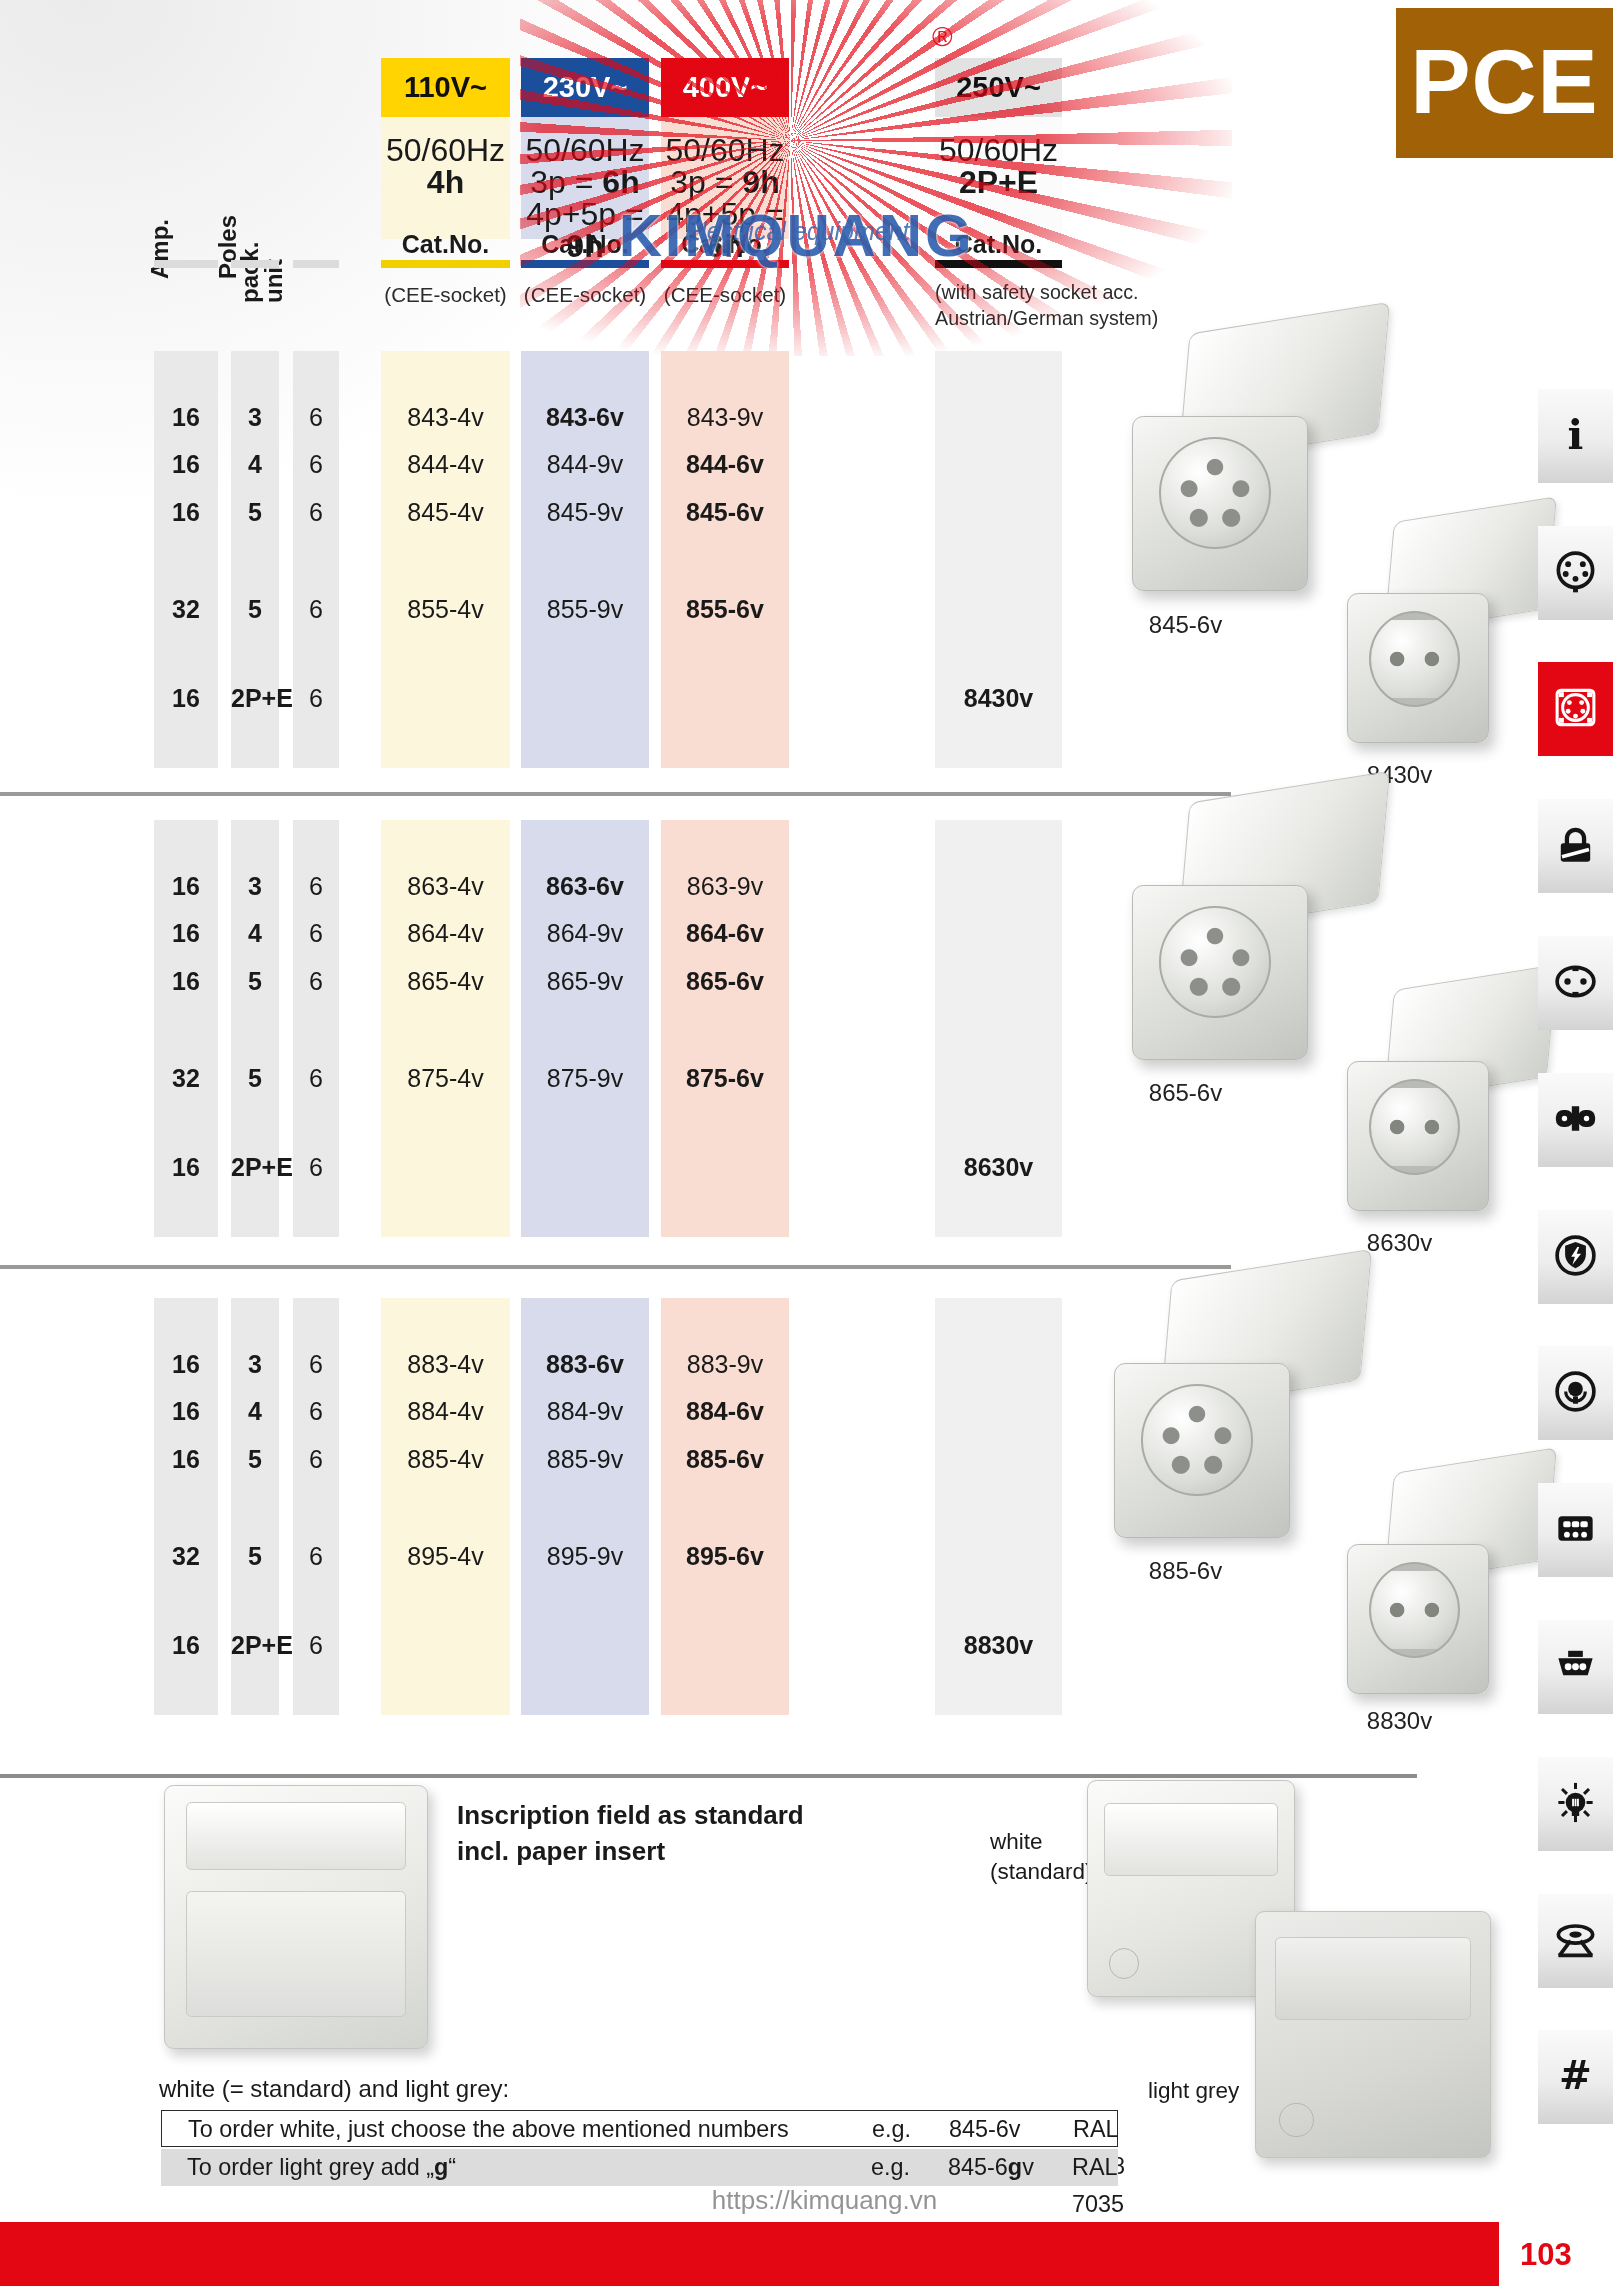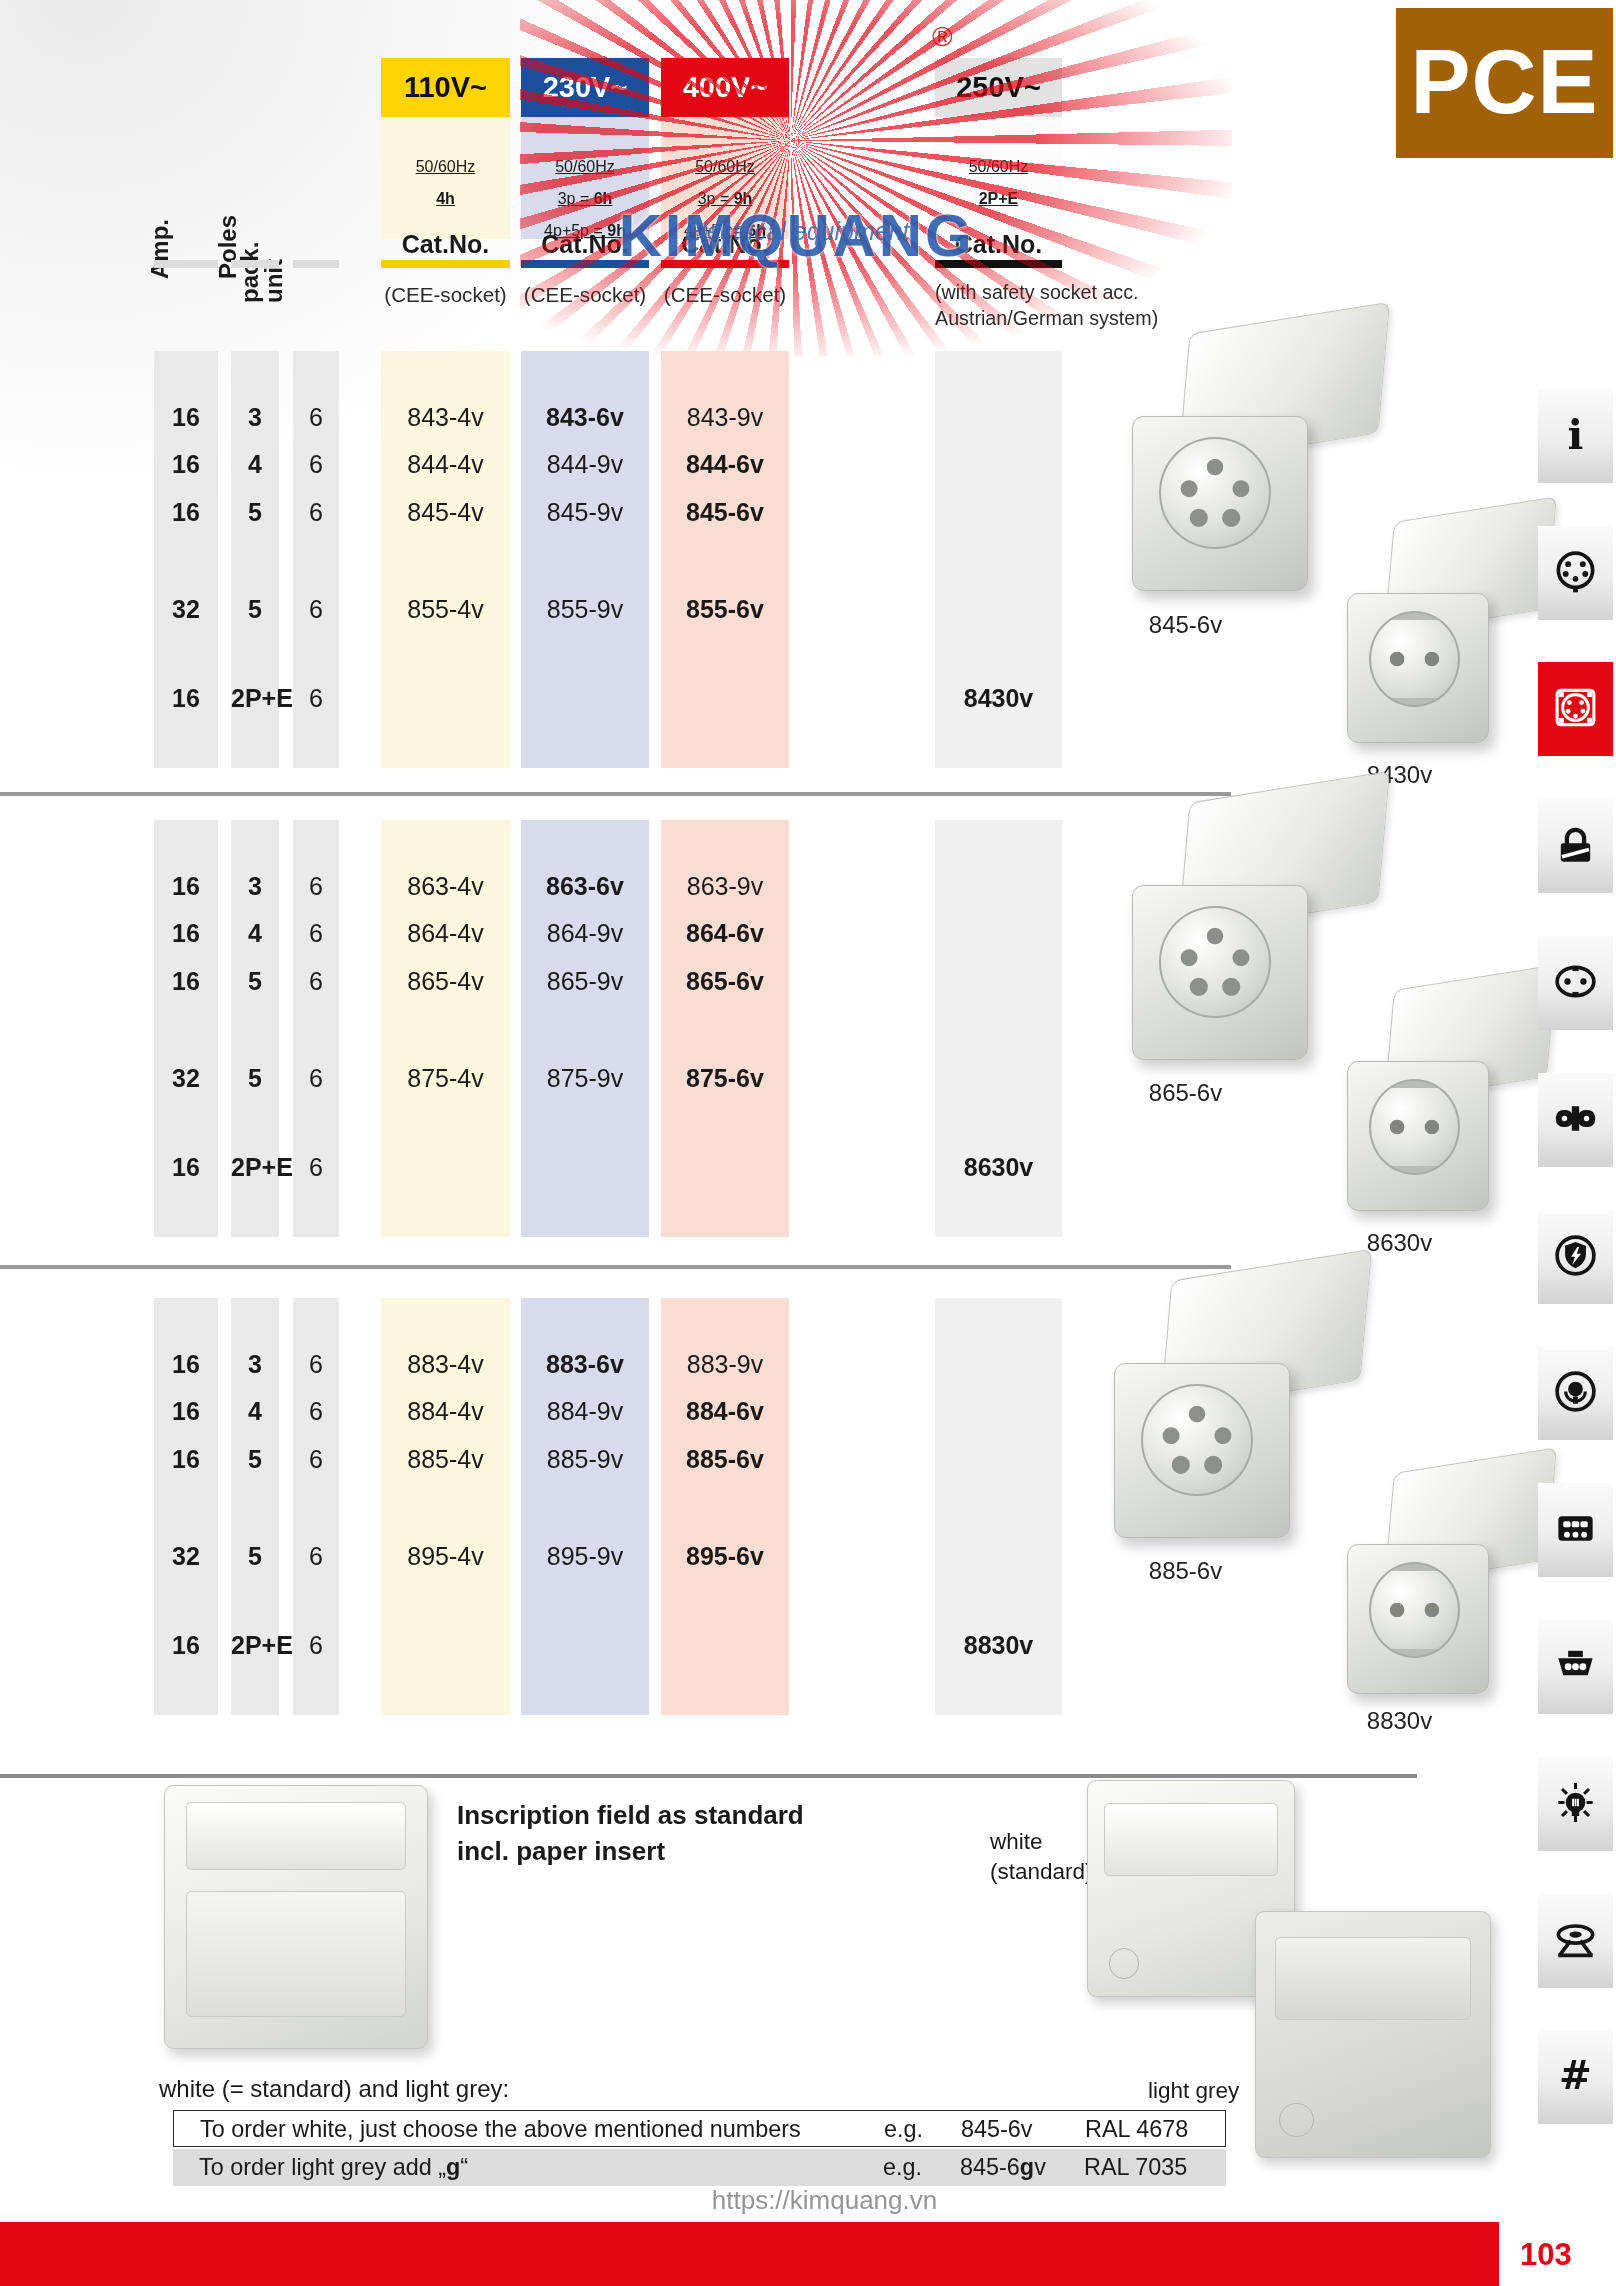--- a/index.html
+++ b/index.html
@@ -11,21 +11,21 @@
   
   .c-amp{left:154px;width:64px;} .c-poles{left:231px;width:48px;} .c-pack{left:293px;width:46px;}
   .c-v110{left:381px;width:129px;} .c-v230{left:521px;width:128px;}
   .c-v400{left:661px;width:128px;} .c-v250{left:935px;width:127px;}
   .band{position:absolute;top:0;height:417px;}
   .bg-strip{background:#e9e9e9;} .bg-y{background:#fcf6dc;} .bg-b{background:#d8dbeb;}
   .bg-r{background:#f9ddd2;} .bg-g{background:#f0f0f0;}
   
   .hdr{position:absolute;top:58px;height:59px;display:flex;align-items:center;justify-content:center;
        font-weight:bold;font-size:29px;}
-  .sub{position:absolute;top:117px;height:122px;text-align:center;font-size:16px;line-height:32px;padding-top:34px;box-sizing:border-box;text-decoration:underline;}
+  .sub{position:absolute;top:117px;height:122px;text-align:center;font-size:32px;line-height:32px;padding-top:17px;box-sizing:border-box;}
   .catno{position:absolute;top:230px;height:24px;text-align:center;font-weight:bold;font-size:25px;}
   .uline{position:absolute;top:260px;height:8.4px;}
   .ceenote{position:absolute;top:283px;height:22.5px;text-align:center;font-size:20.6px;color:#2b2b2b;}
   .rot{position:absolute;transform:rotate(-90deg);transform-origin:left bottom;
        font-weight:bold;font-size:24px;line-height:24px;white-space:nowrap;}
   .row{position:absolute;left:0;width:1616px;height:30px;line-height:30px;font-size:25px;}
   .cell{position:absolute;text-align:center;}
   .b{font-weight:bold;}
   .divider{position:absolute;left:0;width:1231px;height:3.7px;background:#9a9a9a;}
   .prodlabel{position:absolute;font-size:24px;color:#222;text-align:center;width:141px;}
@@ -76,21 +76,21 @@
       radial-gradient(circle at 35% 30%,#ffffff 0%,#dcded9 60%,#bcbeb9 100%);}
   .boxsock{position:absolute;border:1.9px solid #c3c5c0;border-radius:9.4px;
       background:linear-gradient(160deg,#fbfbf9 0%,#e6e7e3 60%,#d2d4cf 100%);
       box-shadow:4.7px 6.6px 11.2px rgba(0,0,0,.18);}
   .boxsock .flap{position:absolute;left:8%;top:10%;width:84%;height:34%;
       background:linear-gradient(180deg,#ffffff,#e2e3df);border:1.9px solid #c8cac5;border-radius:5.6px;box-sizing:border-box;}
   .boxsock .screw{position:absolute;left:10%;bottom:8%;width:14%;height:0;padding-bottom:14%;
       border-radius:50%;border:1.9px solid #b5b7b2;}
   .boxsock.grey{background:linear-gradient(160deg,#ececea 0%,#d8d9d5 60%,#c4c6c1 100%);}
   
-  .order-row{position:absolute;left:173px;width:1053px;height:37px;line-height:37px;font-size:23.4px;}
+  .order-row{position:absolute;left:161px;width:957px;height:37px;line-height:37px;font-size:23.4px;}
   .order-row .lbl{position:absolute;left:26px;}
   .order-row .eg{position:absolute;left:710px;}
   .order-row .num{position:absolute;left:787px;}
   .order-row .ral{position:absolute;left:911px;}
 </style>
 </head>
 <body>
 
 <div id="stage">
 

